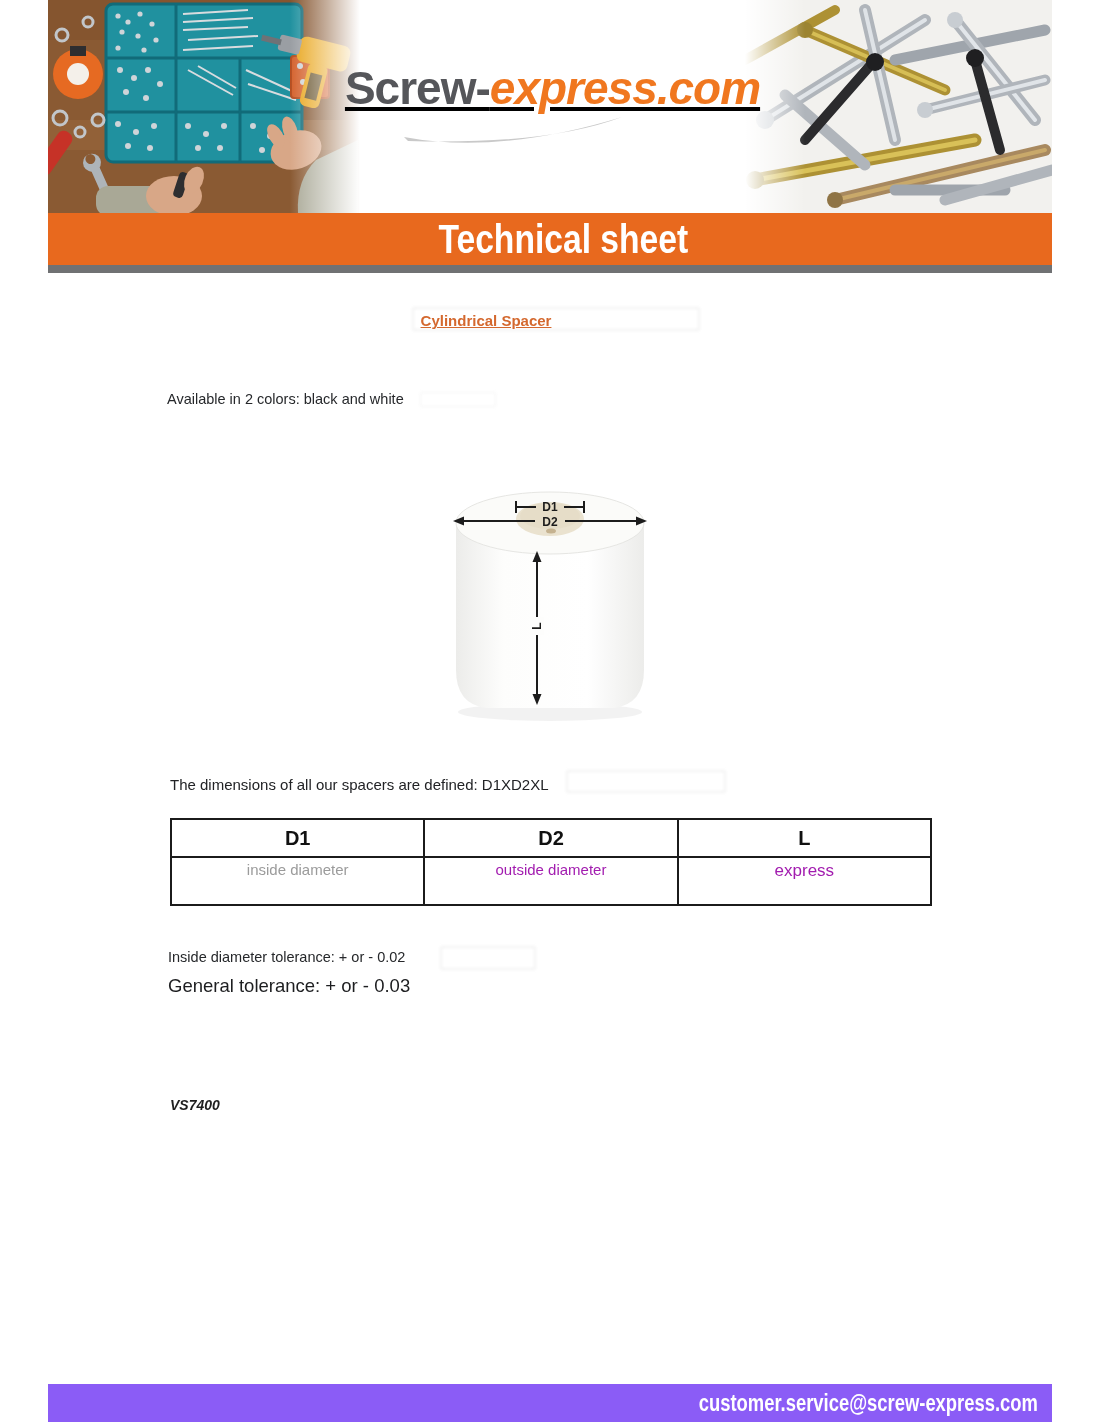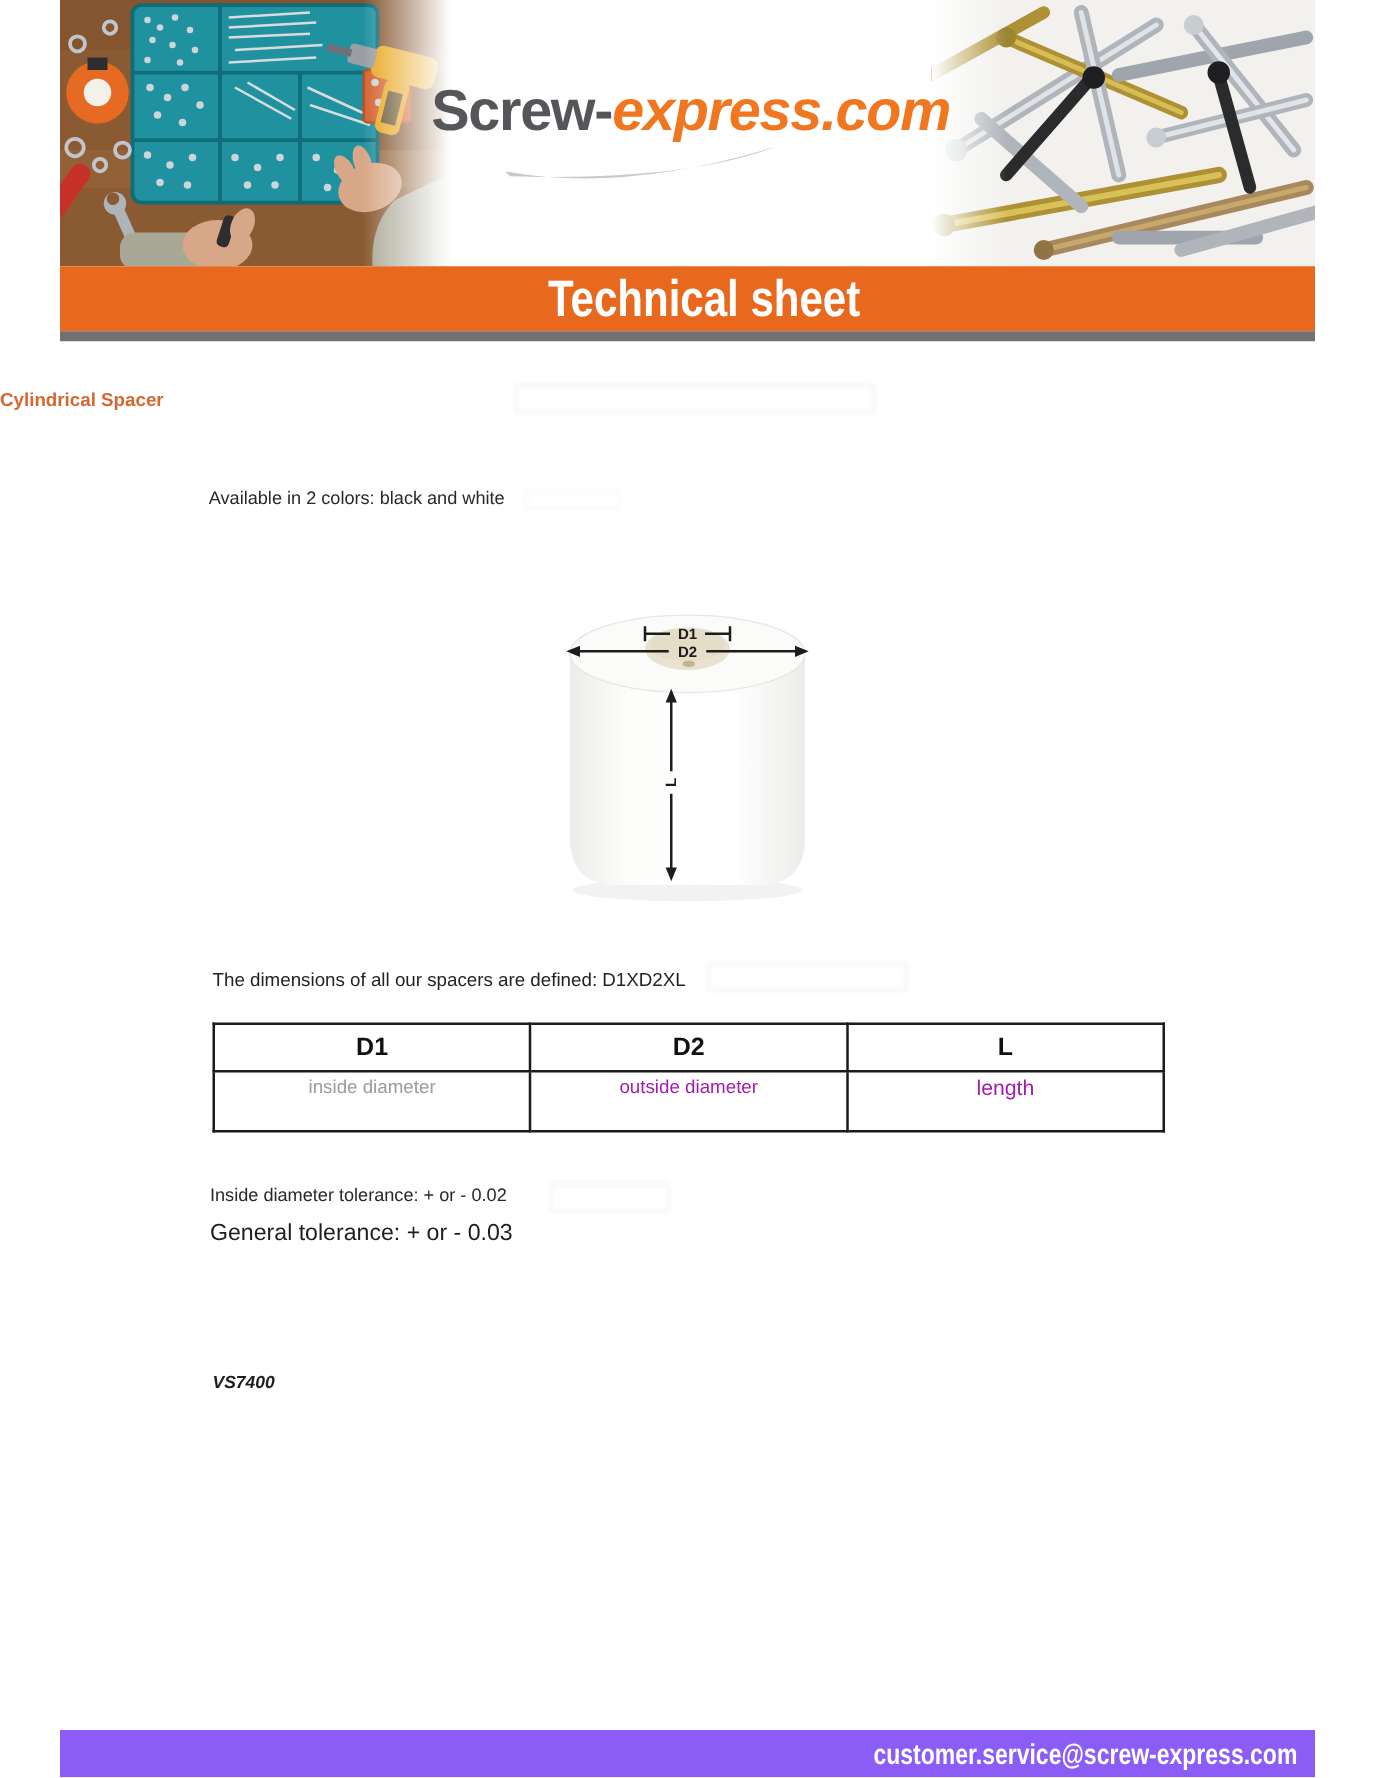--- a/index.html
+++ b/index.html
@@ -15,41 +15,41 @@
   }
   
   .photo { position: absolute; top: 0; height: 213px; }
   .photo-left  { left: 48px;  width: 312px; }
   .photo-right { left: 745px; width: 307px; }
   .logo-wrap {
     position: absolute; left: 360px; top: 0; width: 385px; height: 213px;
     display: flex; flex-direction: column; align-items: center; justify-content: center;
     text-align: center;
   }
-  .logo-line { white-space: nowrap; font-size: 46px; font-weight: bold; letter-spacing: -1px; line-height: 1; }
+  .logo-line { white-space: nowrap; font-size: 46px; font-weight: bold; letter-spacing: -1px; line-height: 1; text-decoration: underline; }
   .logo-part1 { color: #55565a; }
   .logo-part2 { color: #F0771F; font-style: italic; }
   .logo-swoosh { margin-top: 2px; margin-left: -80px; }
   .banner {
     position: absolute; left: 48px; top: 213px; width: 1004px; height: 52px;
     background: #E8691E; display: flex; align-items: center; justify-content: center; padding-left: 26px;
   }
   .banner-text {
     color: #ffffff; font-size: 41px; font-weight: bold; line-height: 1;
     display: inline-block; transform: scaleX(0.82); transform-origin: center;
     letter-spacing: 0px;
   }
   .gray-bar {
     position: absolute; left: 48px; top: 265px; width: 1004px; height: 8px;
     background: #707173;
   }
   
   .product-name {
     position: absolute; left: 0; top: 312px; width: 972px;
-    text-align: left; color: #D4682E; font-size: 15px; font-weight: 600;
+    text-align: center; color: #D4682E; font-size: 15px; font-weight: 600; text-decoration: underline;
   }
   .availability {
     position: absolute; left: 167px; top: 391px;
     color: #26282b; font-size: 14.5px;
   }
   .diagram { position: absolute; left: 450px; top: 478px; width: 200px; height: 250px; }
   .dim-intro {
     position: absolute; left: 170px; top: 776px;
     color: #222326; font-size: 15px;
   }
@@ -331,21 +331,21 @@
   <table class="dim-table">
     <tbody>
         <tr>
       <th>D1</th>
       <th>D2</th>
       <th>L</th>
     </tr>
     <tr>
       <td class="faded">inside diameter</td>
       <td>outside diameter</td>
-      <td class="len">length</td>
+      <td class="len">express</td>
     </tr>
   </tbody>
     </table>
 
   <div class="tol-inside">Inside diameter tolerance: + or - 0.02</div>
   <div class="tol-general">General tolerance: + or - 0.03</div>
 
   <div class="ref-code">VS7400</div>
 
   <div class="footer">

